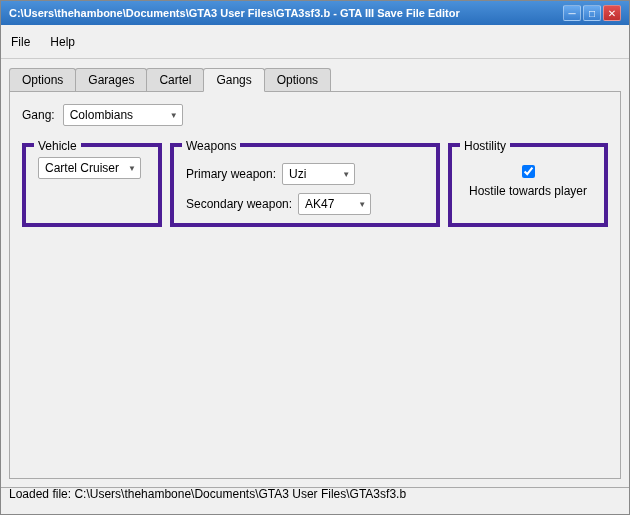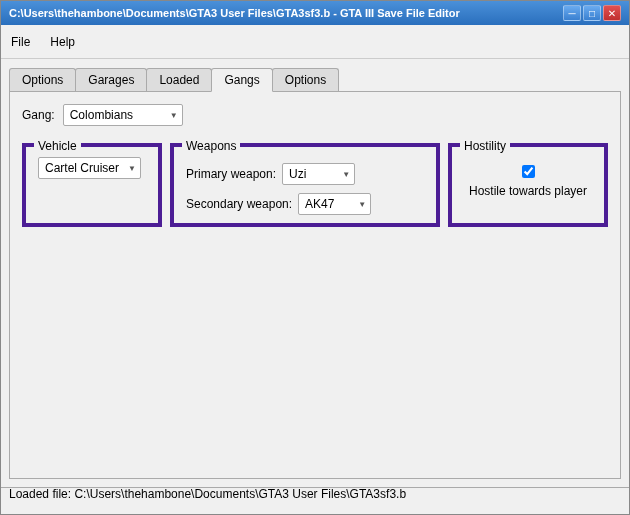--- a/index.html
+++ b/index.html
@@ -276,21 +276,21 @@
   <div class="menu-bar">
     <span class="menu-item">File</span>
     <span class="menu-item">Help</span>
   </div>
 
   <div class="content-area">
 
     <div class="tabs">
       <div class="tab">Options</div>
       <div class="tab">Garages</div>
-      <div class="tab">Loaded</div>
+      <div class="tab">Cartel</div>
       <div class="tab active">Gangs</div>
       <div class="tab">Options</div>
     </div>
 
     <div class="panel">
 
       <div class="gang-row">
         <span class="gang-label">Gang:</span>
         <div class="select-wrapper">
           <select class="select-dropdown">

